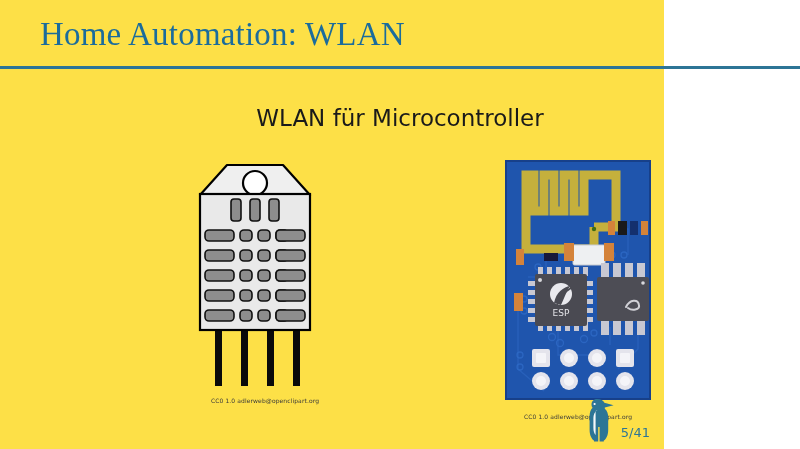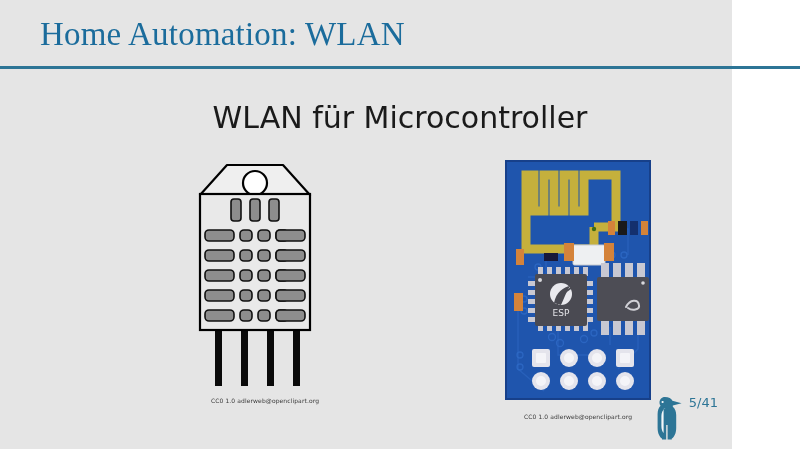--- a/index.html
+++ b/index.html
@@ -12,22 +12,22 @@
     height: 449px;
     position: relative;
     overflow: hidden;
     font-family: "Liberation Sans", sans-serif;
   }
 
   
   #slide {
     position: absolute;
     left: 0; top: 0;
-    width: 732px; height: 449px;
-    background: #e5e5e5;
+    width: 664px; height: 449px;
+    background: #fde047;
   }
 
   
   #slide-title {
     position: absolute;
     left: 40px;
     top: 14px;
     font-family: "Liberation Serif", serif;
     font-size: 33px;
     line-height: 40px;
@@ -45,21 +45,21 @@
   }
 
   
   #subtitle {
     position: absolute;
     left: 0;
     top: 103px;
     width: 800px;
     text-align: center;
     font-family: "DejaVu Sans", sans-serif;
-    font-size: 30px;
+    font-size: 23px;
     line-height: 30px;
     color: #1a1a1a;
   }
 
   
   .figure {
     position: absolute;
   }
   #figure-dht {
     left: 190px;
@@ -105,21 +105,21 @@
     height: 248px;
   }
 
   
   #footer {
     position: absolute;
     right: 14px;
     bottom: 6px;
     height: 48px;
     display: flex;
-    align-items: flex-start;
+    align-items: flex-end;
     gap: 6px;
   }
   #penguin-logo {
     width: 30px;
     height: 46px;
     display: block;
   }
   #page-number {
     font-family: "DejaVu Sans", sans-serif;
     font-size: 13px;

